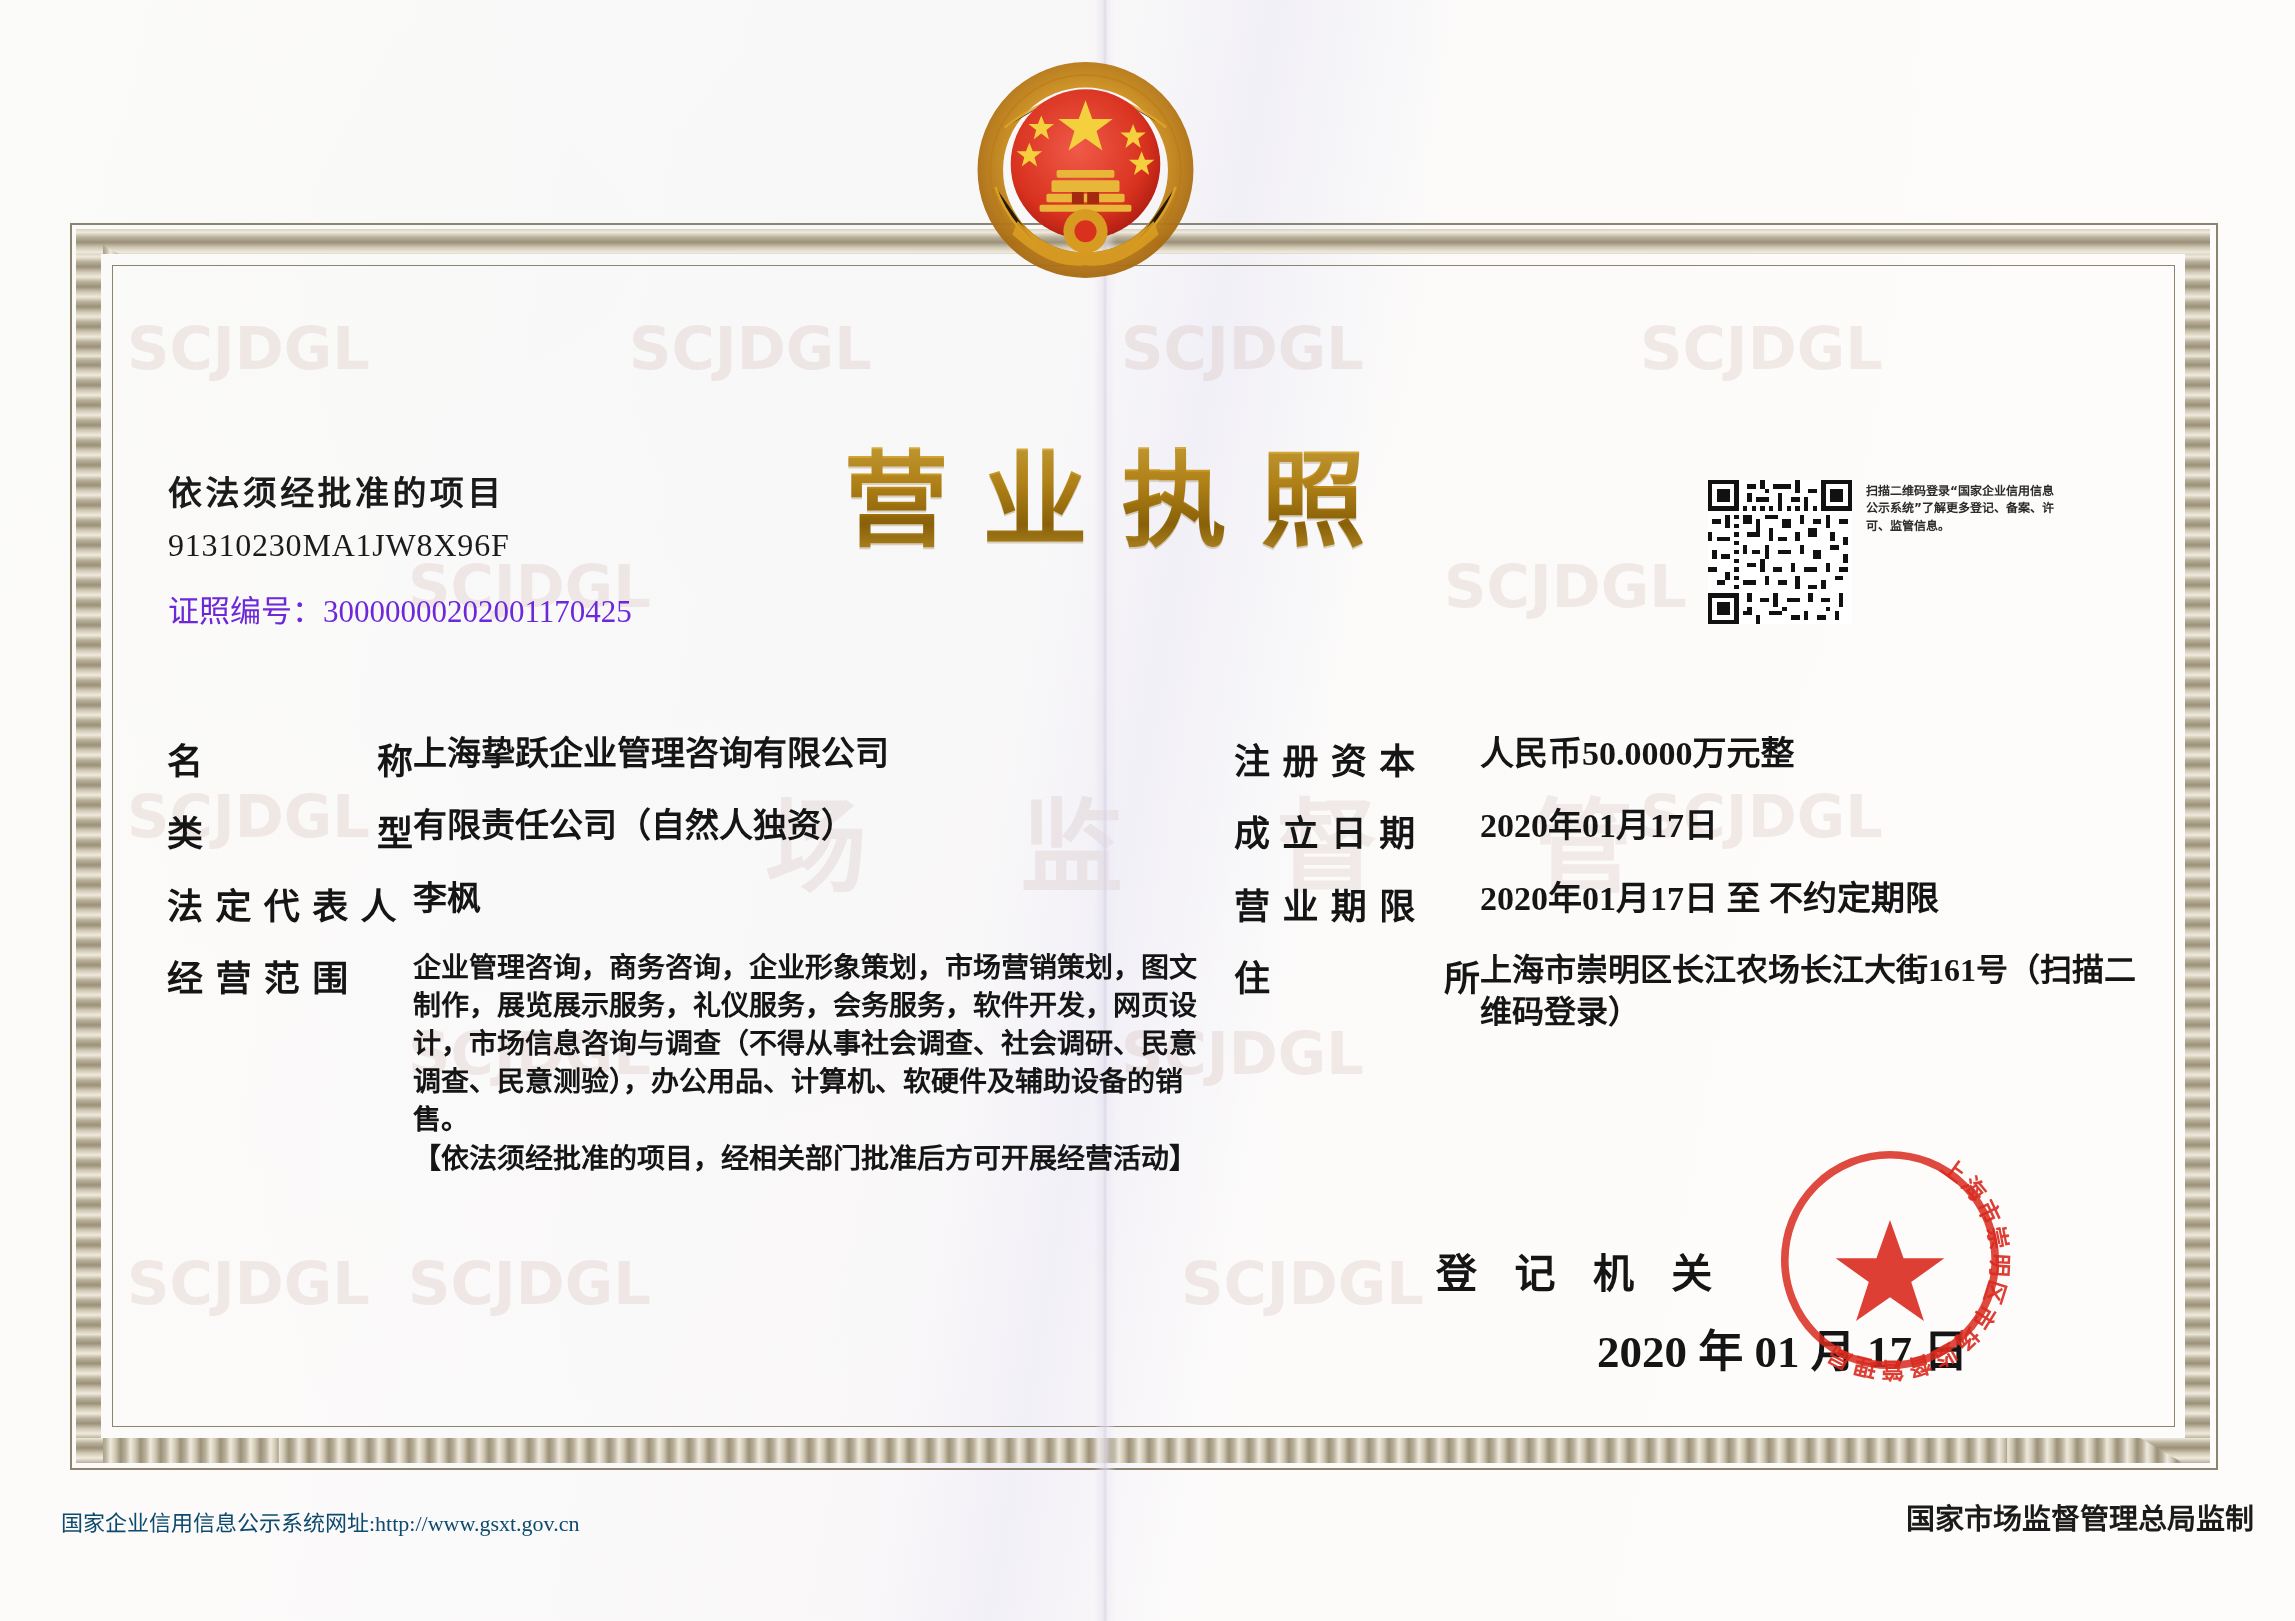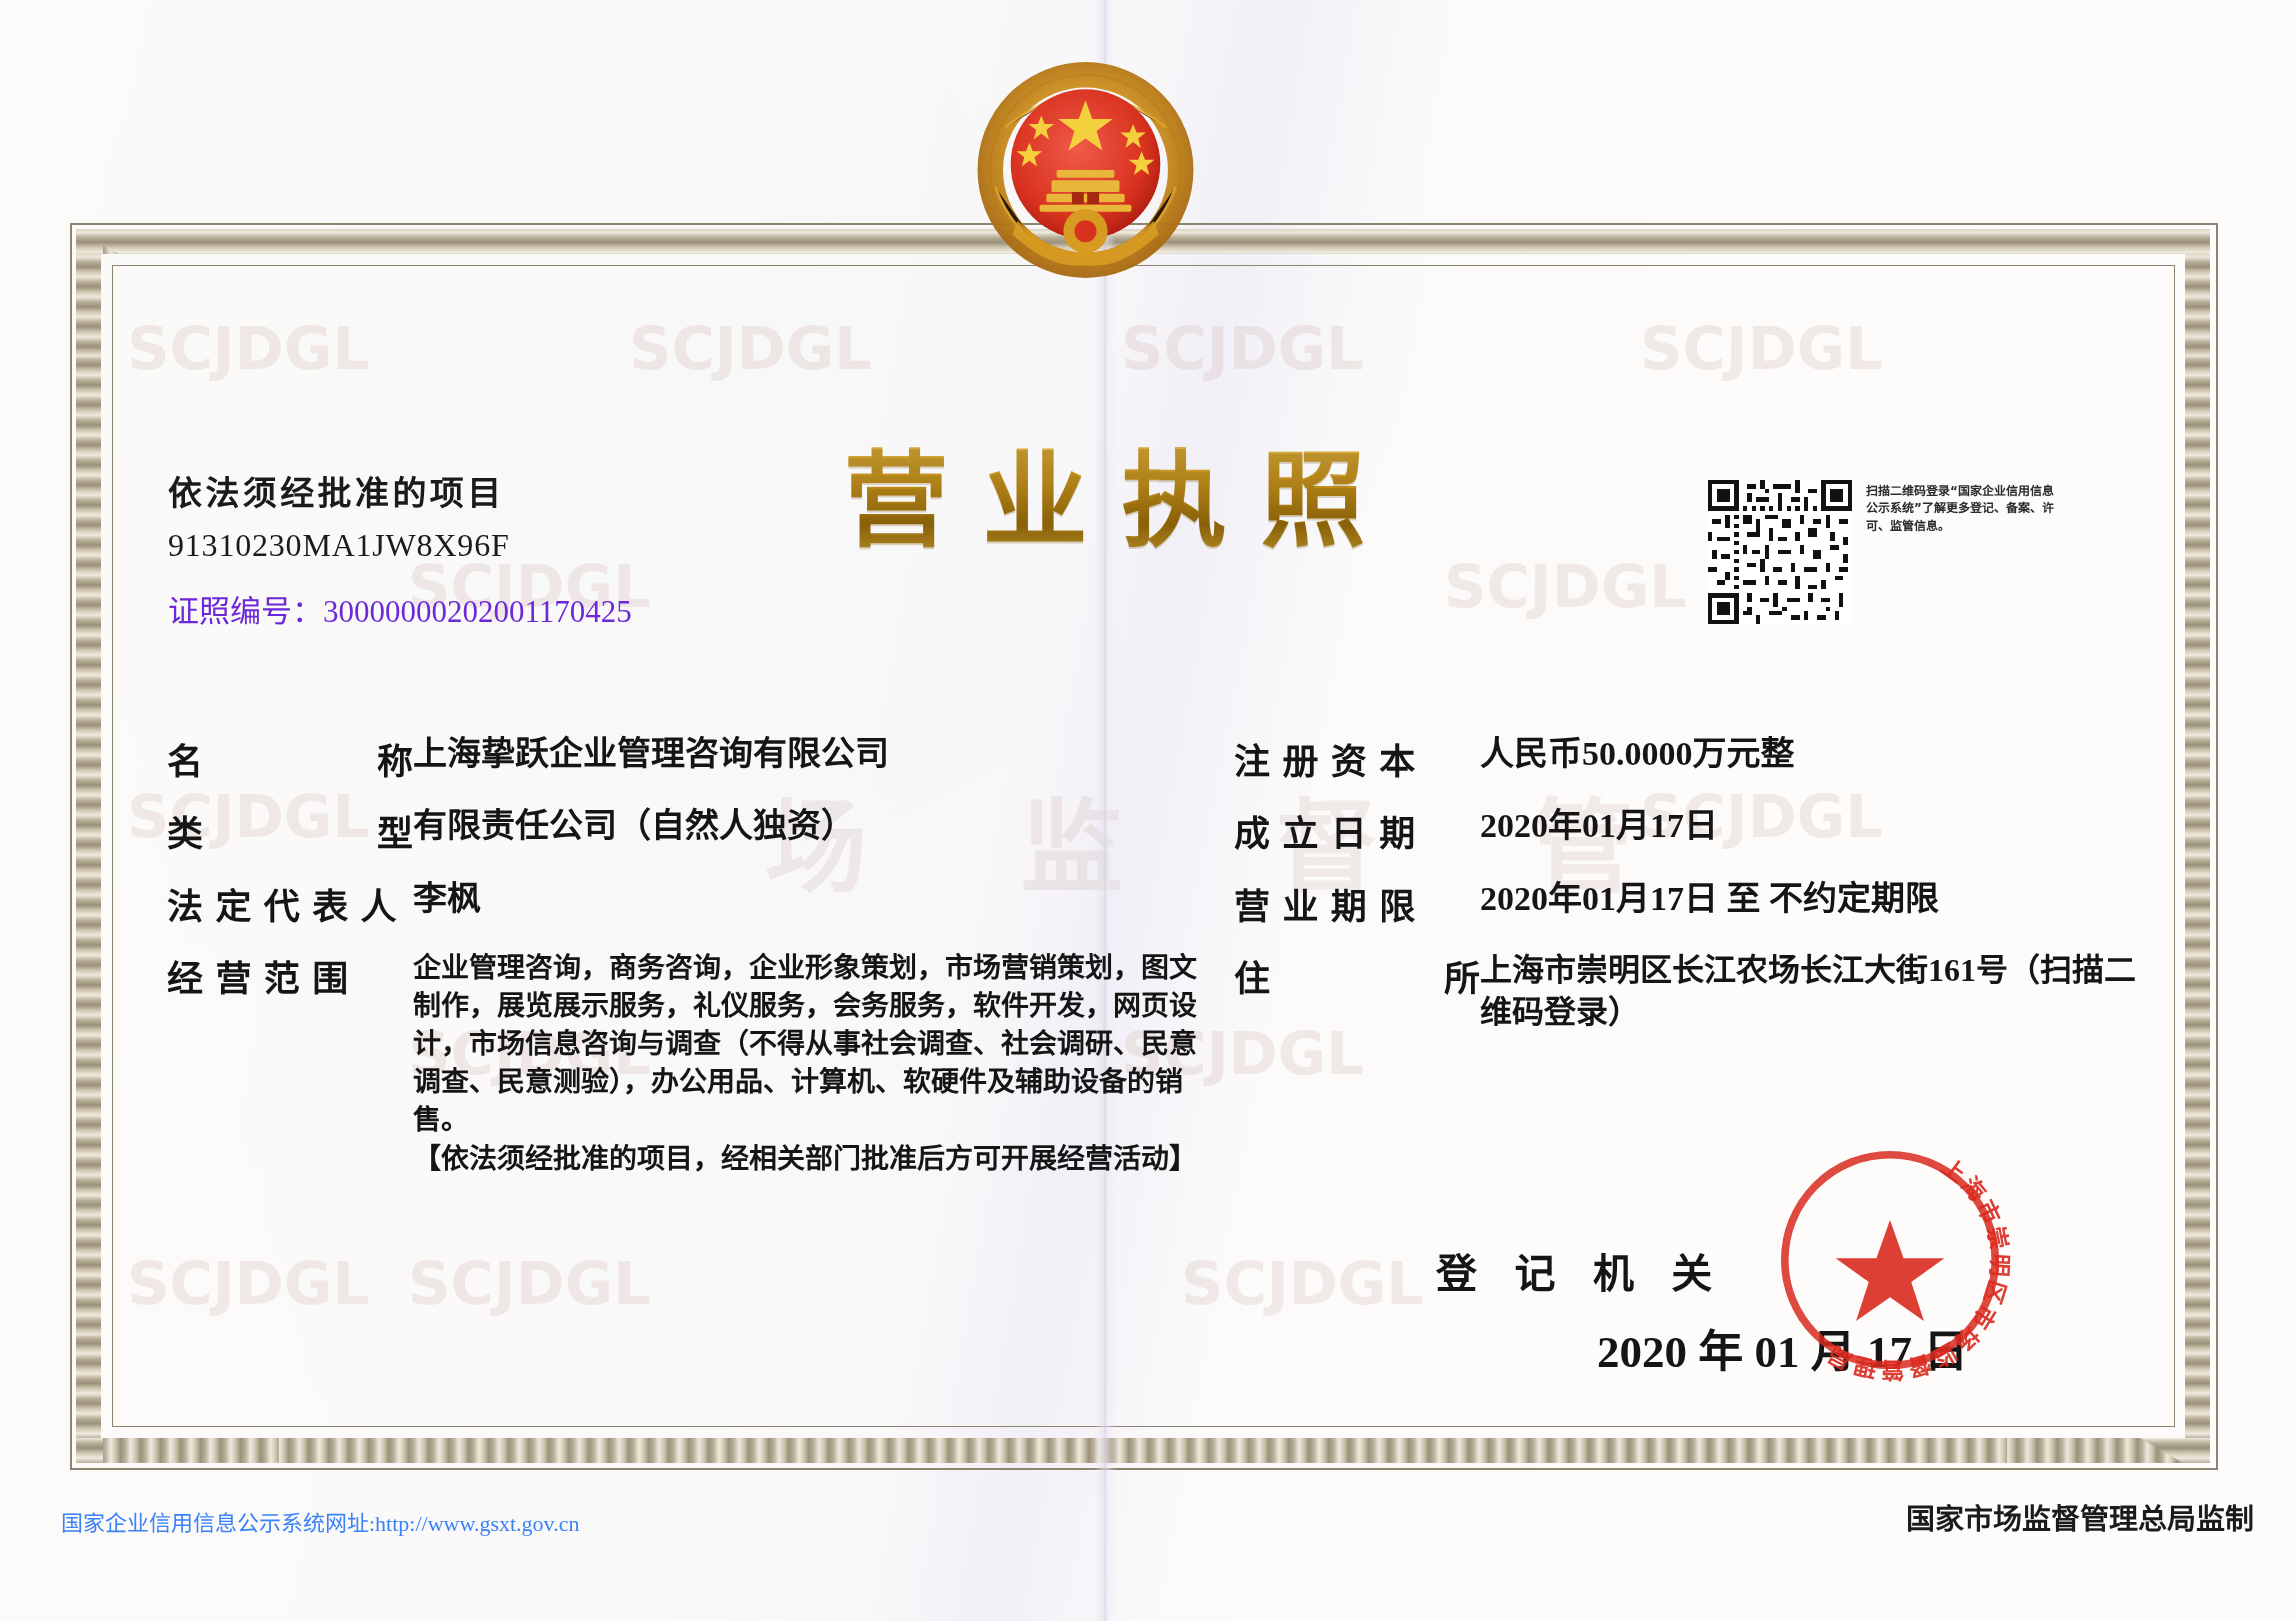--- a/index.html
+++ b/index.html
@@ -256,21 +256,21 @@
     pointer-events: none;
   }
 
   
   .footer-left {
     position: absolute;
     left: 61px;
     top: 1505px;
     font-family: "Liberation Serif", "DejaVu Serif", serif;
     font-size: 22px;
-    color: #3b82f6;
+    color: #0c4a6e;
     z-index: 4;
   }
   .footer-right {
     position: absolute;
     right: 61px;
     top: 1495px;
     font-family: "Liberation Serif", "DejaVu Serif", serif;
     font-size: 29px;
     font-weight: 700;
     color: #1b1b1b;

